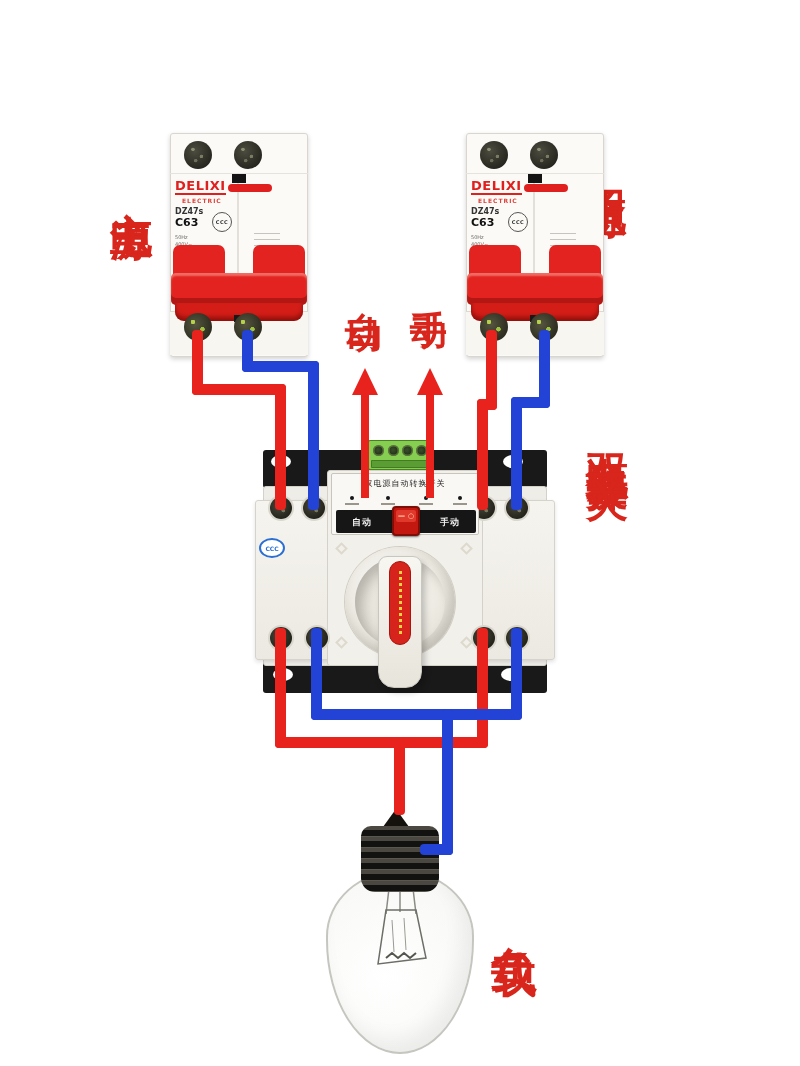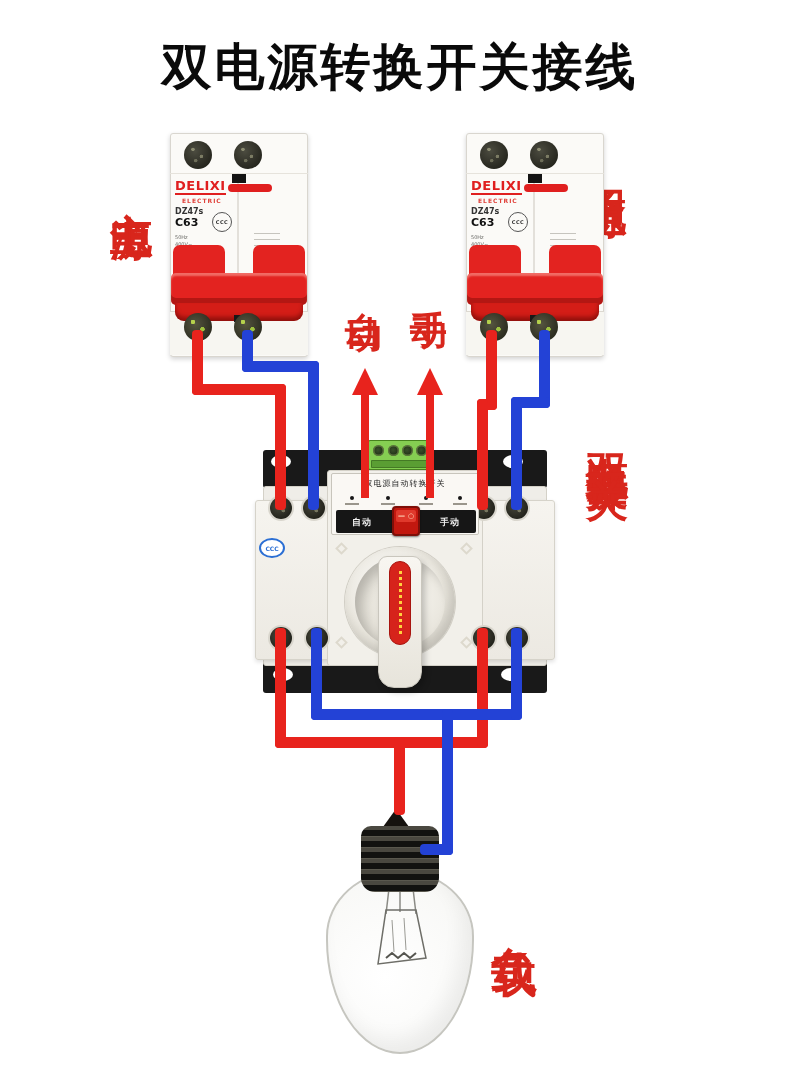--- a/index.html
+++ b/index.html
@@ -139,21 +139,20 @@
     border:2px solid #c6c6c0; border-radius:50% 50% 50% 50% / 36% 36% 62% 62%;
     background:radial-gradient(circle at 40% 58%, rgba(255,255,255,.95), rgba(245,245,242,.92));
     box-shadow:inset -9px -12px 20px rgba(0,0,0,.06); z-index:1;}
   .bulb-filament{position:absolute; left:356px; top:880px; z-index:1;}
 </style>
 </head>
 <body>
 
 <div id="canvas">
 
-  <div class="abs page-title">双电源转换开关接线</div>
 
   <div class="breaker" style="left:170px; top:133px;">
     <div class="bk-body"></div>
     <div class="bk-seam"></div>
     <div class="bk-divider"></div>
     <div class="bk-screw-top s1"></div>
     <div class="bk-screw-top s2"></div>
     <div class="bk-tab"></div>
     <div class="bk-brand">DELIXI</div>
     <div class="bk-brand-sub">ELECTRIC</div>

